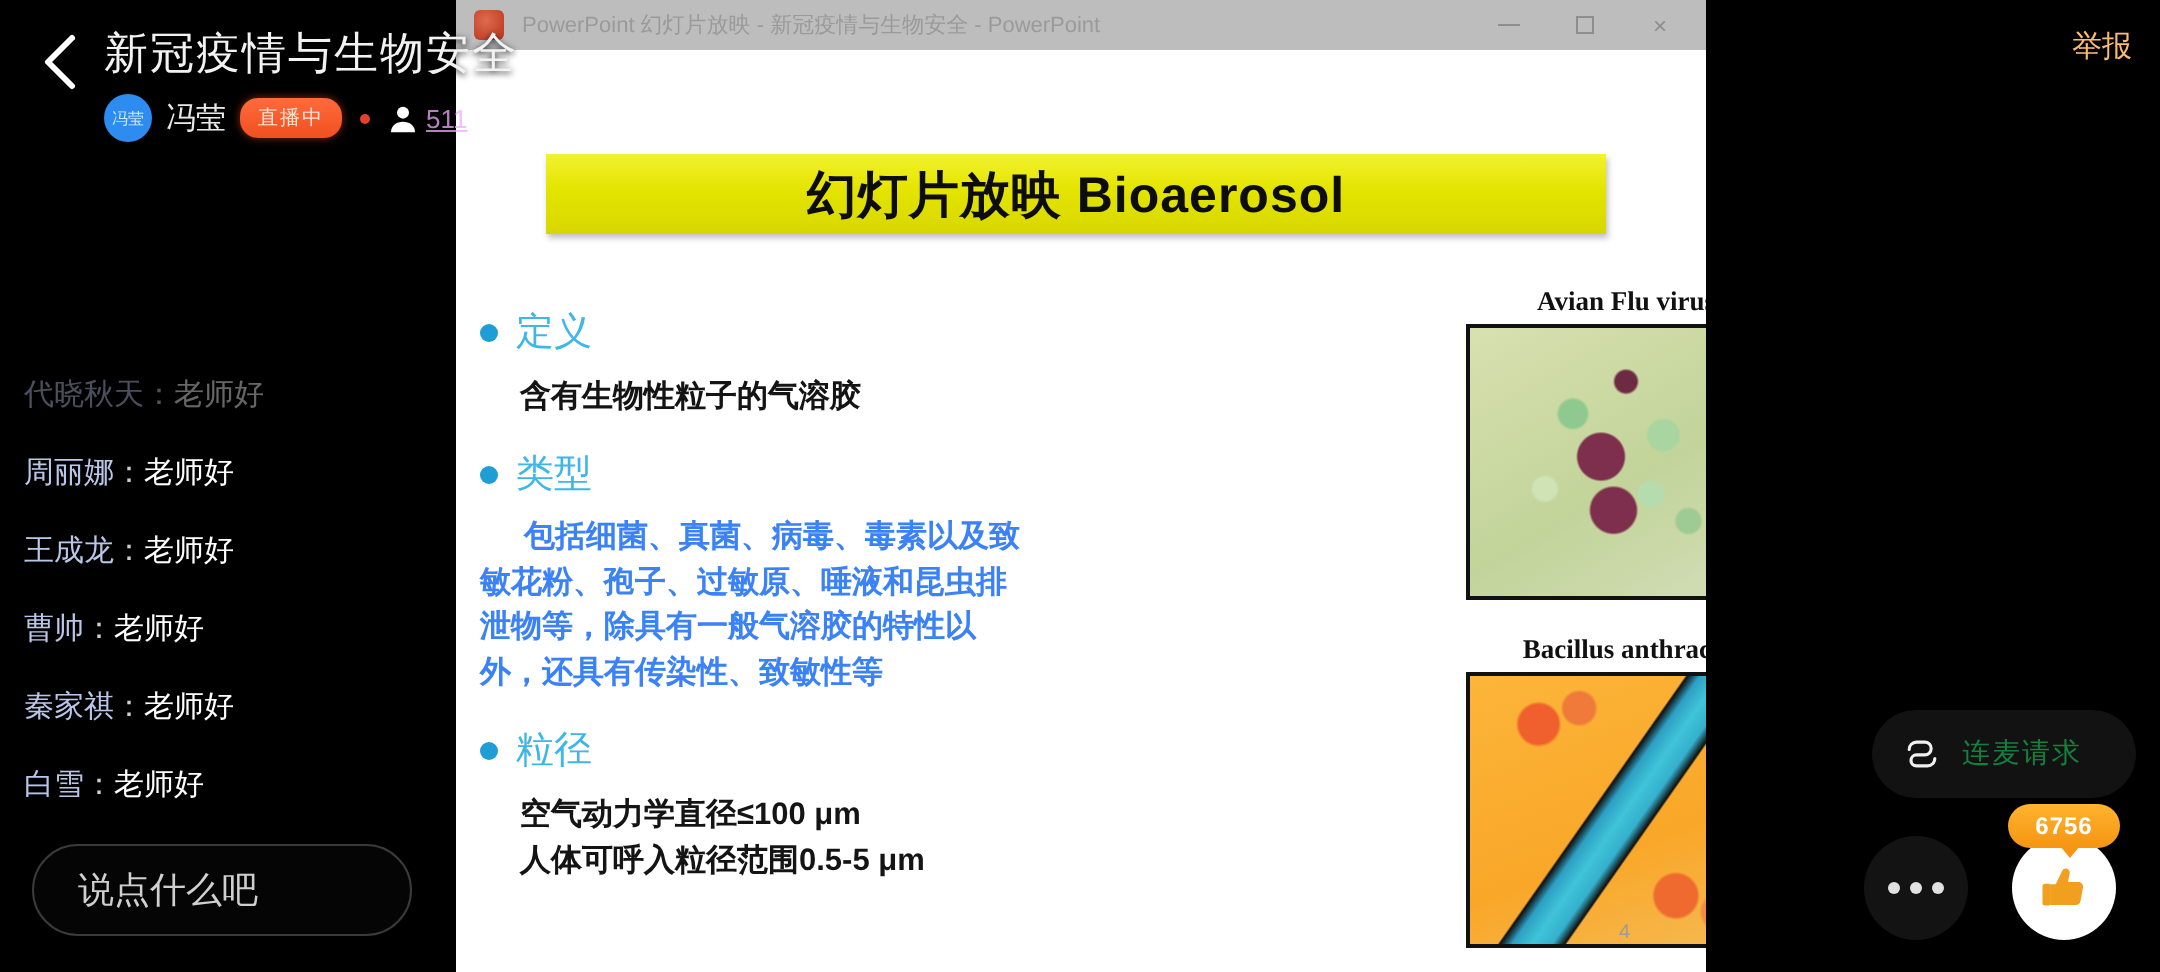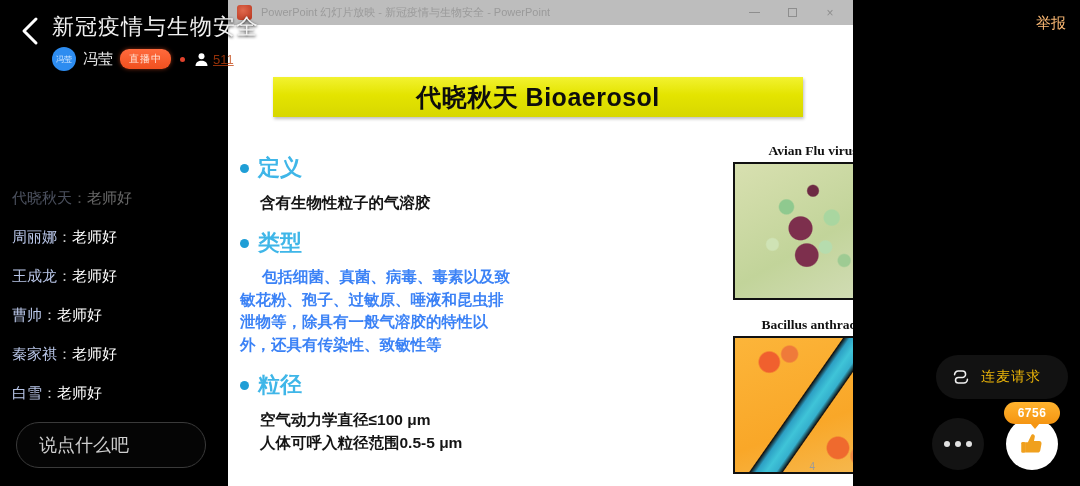--- a/index.html
+++ b/index.html
@@ -19,21 +19,21 @@
   .avatar { width:24px; height:24px; border-radius:50%; background:#2d8cf0;
       display:flex; align-items:center; justify-content:center; color:#cfe6ff;
       font-size:8px; overflow:hidden; }
   .host-name { font-size:15px; color:#e9e9e9; }
   .live-badge { background:linear-gradient(180deg,#ff6a3d,#f0501f); color:#ffe6da;
       font-size:10px; border-radius:9px; padding:3px 9px; letter-spacing:1px;
       box-shadow:0 0 4px rgba(255,90,40,.5); }
   .red-dot { width:5px; height:5px; border-radius:50%; background:#e0422c; margin:0 2px; }
   .viewer-group { display:flex; align-items:center; gap:4px; }
   .viewer-icon { width:15px; height:15px; position:relative; }
-  .viewer-count { font-size:13px; color:#c2410c; opacity:.75;text-decoration:underline; }
+  .viewer-count { font-size:13px; color:#f0abfc; opacity:.75;text-decoration:underline; }
 
   
   .chat-list { position:absolute; left:0; top:170px; width:228px; height:230px;
       padding:0 12px; overflow:hidden; z-index:5; }
   .chat-msg { font-size:15px; line-height:1; margin-bottom:24px; white-space:nowrap;
       color:#f0f0f0;margin-top:20px; }
   .chat-msg:first-child { opacity:.40; }
   .chat-user { color:#b9c6e8; }
   .chat-colon { color:#cfcfcf; }
   .chat-text { color:#ffffff; }
@@ -63,21 +63,21 @@
 
   .slide-title-bar { position:absolute; left:45px; top:52px; width:530px; height:40px;
       background:linear-gradient(180deg,#f2f230 0%,#e4e400 45%,#d7d700 100%);
       display:flex; align-items:center; justify-content:center;
       box-shadow:1px 2px 3px rgba(0,0,0,.25); }
   .slide-title { font-size:25px; font-weight:bold; color:#0d0d0d; letter-spacing:.5px; }
 
   .slide-body { position:absolute; left:12px; top:128px; width:272px; }
   .bul-head { display:flex; align-items:center; gap:9px; margin-bottom:8px; }
   .bul-dot { width:9px; height:9px; border-radius:50%; background:#1f9ed6; flex:none; }
-  .bul-title { font-size:22px; font-weight:bold; color:#3fb6e8; }
+  .bul-title { font-size:19px; font-weight:normal; color:#3fb6e8; }
   .bul-para { font-size:15.5px; font-weight:bold; color:#3b82f6; line-height:1.45;
       margin:0 0 14px 0; }
   .indent { text-indent:22px; }
   .bul-sub { font-size:15.5px; font-weight:bold; color:#141414; line-height:1.5;
       padding-left:20px; }
 
   .photo-grid { position:absolute; left:505px; top:118px; }
   .photo-cell { position:absolute; }
   .photo-cap { font-family:"Liberation Serif","DejaVu Serif",serif; font-size:13.5px;
       font-weight:bold; color:#111; text-align:center; margin-bottom:3px; }
@@ -104,21 +104,21 @@
 
   .slide-num { position:absolute; right:38px; bottom:14px; font-size:10px; color:#9b9b9b; }
 
   
   .report-btn { position:absolute; right:14px; top:14px; font-size:15px; color:#fdba74;
       z-index:7; cursor:pointer; }
   .mic-req { position:absolute; right:12px; top:355px; width:132px; height:44px;
       border-radius:22px; background:#121212; display:flex; align-items:center; gap:9px;
       padding-left:14px; z-index:7; cursor:pointer; }
   .mic-icon { width:22px; height:22px; flex:none; }
-  .mic-label { font-size:14px; color:#eab308; letter-spacing:1px; }
+  .mic-label { font-size:14px; color:#15803d; letter-spacing:1px; }
   .more-btn { position:absolute; left:932px; top:418px; width:52px; height:52px;
       border-radius:50%; background:#131313; display:flex; align-items:center;
       justify-content:center; gap:5px; z-index:7; cursor:pointer; }
   .more-dot { width:6px; height:6px; border-radius:50%; background:#e2e2e2; }
   .like-wrap { position:absolute; left:1006px; top:418px; z-index:8; cursor:pointer; }
   .like-circle { width:52px; height:52px; border-radius:50%; background:#fff;
       display:flex; align-items:center; justify-content:center; }
   .like-count { position:absolute; left:-2px; top:-16px; min-width:56px; height:22px;
       background:linear-gradient(180deg,#ffb32e,#f59512); border-radius:11px;
       display:flex; align-items:center; justify-content:center; color:#fff;
@@ -152,21 +152,21 @@
         <div class="win-btn">
             <span class="win-sq"></span>
           </div>
         <div class="win-btn">×</div>
       </div>
     </div>
 
     <div class="slide">
 
       <div class="slide-title-bar">
-        <div class="slide-title">代晓秋天 Bioaerosol</div>
+        <div class="slide-title">幻灯片放映 Bioaerosol</div>
       </div>
 
       <div class="slide-body">
 
         <div>
           <div class="bul-head">
             <span class="bul-dot"></span>
             <span class="bul-title">定义</span>
           </div>
           <p class="bul-sub">含有生物性粒子的气溶胶</p>

